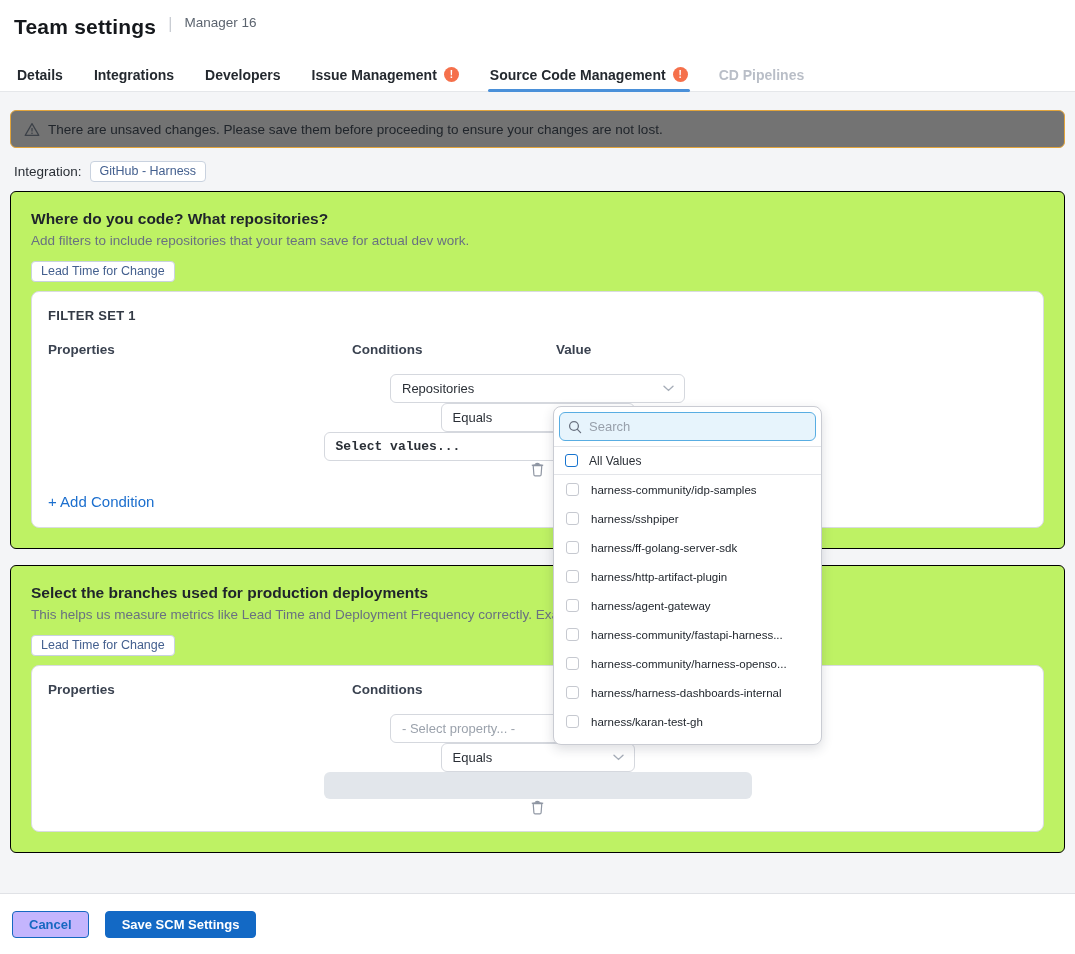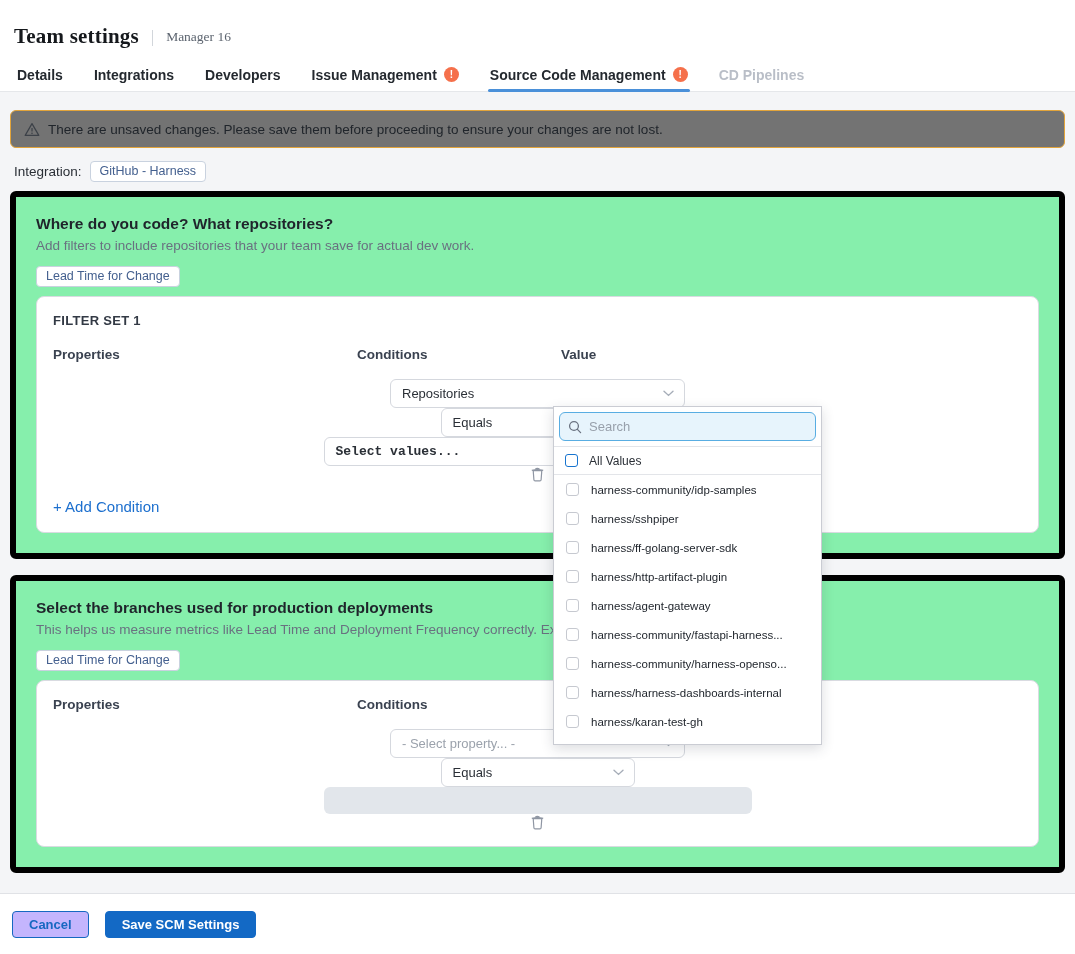--- a/index.html
+++ b/index.html
@@ -3,57 +3,57 @@
 <meta charset="utf-8">
 <style>
   * { margin:0; padding:0; box-sizing:border-box; }
   html,body { width:1075px; }
   body {
     font-family:"Liberation Sans", sans-serif;
     background:#ffffff; color:#22272e; position:relative;
     width:1075px; height:954px; overflow:hidden;
   }
   
-  .header { height:58px; padding:15px 16px 0 14px; background:#fff; display:flex; align-items:center; gap:12px;font-family:Liberation Serif, serif; }
+  .header { height:58px; padding:15px 16px 0 14px; background:#fff; display:flex; align-items:flex-start; gap:12px; }
   .page-title { font-size:21px; font-weight:700; color:#15181c; letter-spacing:.2px; }
   .title-div { color:#c9cdd3; font-size:16px; font-weight:400; }
   .title-sub { font-size:13.5px; color:#5c646f; }
   
   .tabbar { height:34px; border-bottom:1px solid #e5e7ea; display:flex; align-items:stretch; padding:0 17px; gap:31px; background:#fff; }
   .tab { display:flex; align-items:center; gap:7px; font-size:14px; font-weight:600; color:#24292f; cursor:pointer; position:relative; }
   .tab.active::after { content:""; position:absolute; left:-2px; right:-2px; bottom:-1px; height:3px; background:#4a90d9; border-radius:2px; }
   .tab.disabled { color:#b9bec7; }
   .tab-badge { width:15px; height:15px; border-radius:50%; background:#f5704b; color:#fff; font-size:10px; font-weight:700; display:flex; align-items:center; justify-content:center; line-height:1; }
   
   .content { background:#f4f5f7; height:801px; padding:18px 10px 0 10px; }
   .banner { height:38px; background:#737373; border:1px solid #e2a43b; border-radius:6px; display:flex; align-items:center; padding:0 13px; gap:8px; font-size:13.5px; color:#20252b; }
   .integration-row { margin-top:13px; display:flex; align-items:center; gap:8px; font-size:13.5px; color:#2a2f36; padding-left:4px; }
   .chip { border:1px solid #c9d2df; background:#fff; border-radius:4px; padding:2px 9px 3px; font-size:12.5px; color:#44608f; display:inline-block; }
-  .card { background:#86efac; border:6px solid #000000; border-radius:6px; padding:18px 20px 20px; margin-top:9px; }
+  .card { background:#bef264; border:1px solid #000000; border-radius:6px; padding:18px 20px 20px; margin-top:9px; }
   .card + .card { margin-top:16px; }
   .card-title { font-size:15.5px; font-weight:700; color:#1f242b; }
   .card-sub { font-size:13.5px; color:#697180; margin-top:5px; }
   .card .chip { margin-top:13px; }
   .filter-box { border:1px solid #d9dbe1; border-radius:8px; padding:16px; margin-top:9px; background:#fff; }
   .fs-title { font-size:13px; font-weight:700; color:#333a45; letter-spacing:.3px; }
   .col-heads, .filter-row { display:flex; align-items:center; }
   .col-heads { margin-top:19px; font-size:13.5px; font-weight:700; color:#3a4250; }
   .filter-row { margin-top:17px;flex-direction:column; }
   .w-prop { width:295px; }  .g1 { width:9px; }
   .w-cond { width:194px; }  .g2 { width:10px; }
   .w-val { width:428px; }   .g3 { width:21px; }
   .select { height:29px; border:1px solid #d5d8de; border-radius:6px; background:#fff; display:flex; align-items:center; justify-content:space-between; padding:0 10px 0 11px; font-size:13px; color:#2a2f36; cursor:pointer; }
   .select .ph { color:#9ba2ac; }
   .select.value-select { font-weight:600;font-family:Liberation Mono, monospace; }
   .chev { flex:0 0 auto; }
   .disabled-input { height:27px; width:428px; border-radius:6px; background:#e2e6eb; }
   .add-cond { margin-top:16px; font-size:15px; font-weight:400; color:#1c6fce; cursor:pointer; display:inline-block; }
   .trash-btn { background:none; border:none; cursor:pointer; padding:0; display:flex; align-items:center; }
   
-  .dropdown { position:absolute; left:553px; top:406px; width:269px; height:339px; background:#fff; border:1px solid #caccd3; border-radius:0; box-shadow:0 4px 12px rgba(40,45,60,.16); overflow:hidden; z-index:20; }
+  .dropdown { position:absolute; left:553px; top:406px; width:269px; height:339px; background:#fff; border:1px solid #caccd3; border-radius:8px; box-shadow:0 4px 12px rgba(40,45,60,.16); overflow:hidden; z-index:20; }
   .dd-search-wrap { padding:5px; border-bottom:1px solid #e3e5e9; }
   .dd-search { height:29px; border:1.5px solid #58ade2; border-radius:6px; background:#e7f4fc; display:flex; align-items:center; padding:0 8px; gap:7px; }
   .dd-search input { flex:1; border:none; outline:none; background:transparent; font-family:"Liberation Sans", sans-serif; font-size:13px; color:#2a2f36; }
   .dd-search input::placeholder { color:#98a0ab; }
   .dd-allvalues { height:28px; display:flex; align-items:center; gap:11px; padding:0 11px; border-bottom:1px solid #e3e5e9; }
   .cb { width:13px; height:13px; border:1px solid #c6c9d0; border-radius:3px; background:#fff; flex:0 0 auto; cursor:pointer; }
   .cb.blue { border:1.5px solid #1774cf; }
   .dd-allvalues .lbl { font-size:12px; color:#2a2f36; }
   .dd-item { height:29px; display:flex; align-items:center; gap:12px; padding:0 11px 0 12px; cursor:pointer; }
   .dd-item .lbl { font-size:11.5px; color:#22272e; white-space:nowrap; }

